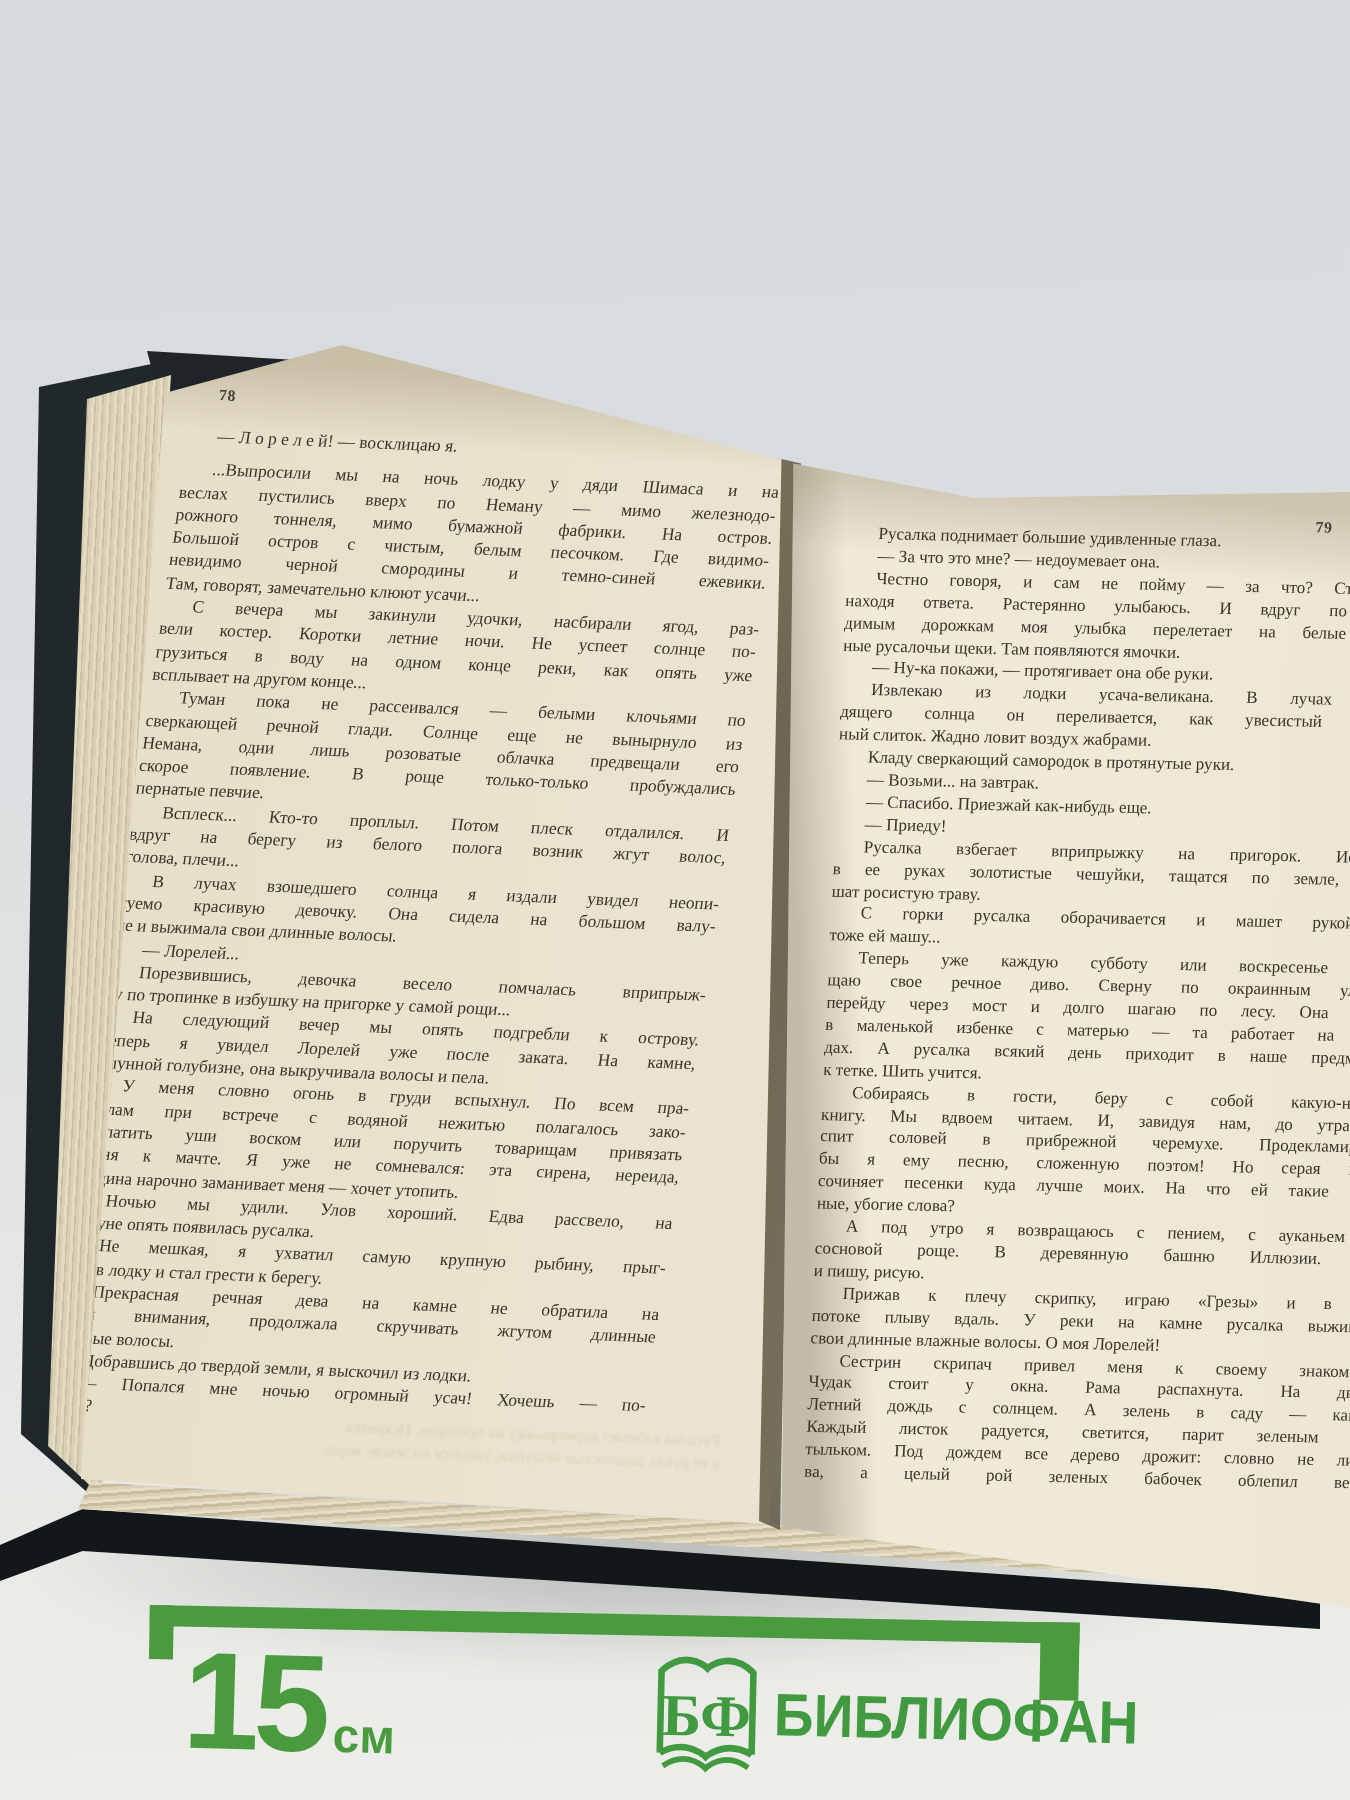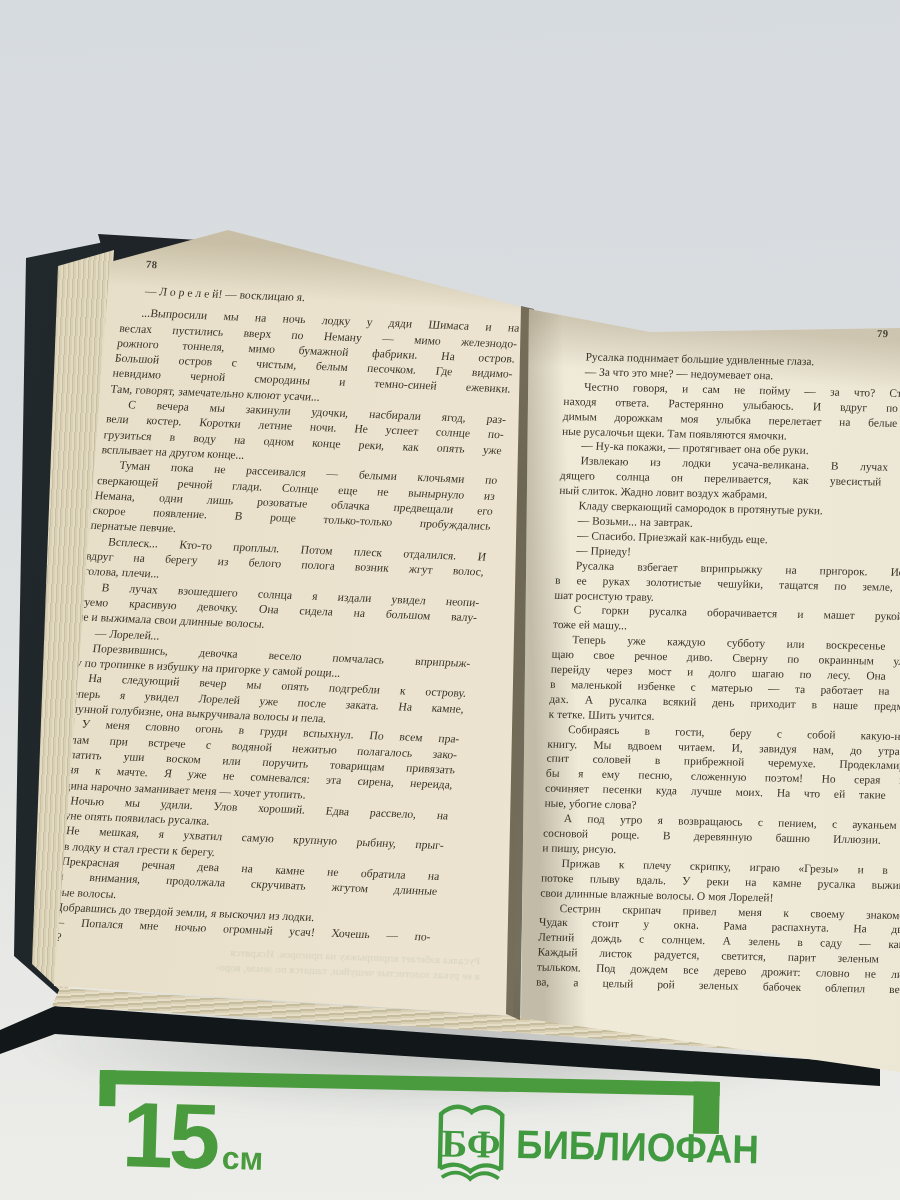--- a/index.html
+++ b/index.html
@@ -41,21 +41,21 @@
     background:linear-gradient(92deg,#ddd3b8 0%,#ece5d2 9%,#f0ead9 30%,#efe9d8 80%,#ece6d4 100%);
   }
   .page-right .curve{position:absolute;inset:0;
     background:linear-gradient(184deg,rgba(120,108,78,.28) 27%,rgba(120,108,78,0) 31%),
                linear-gradient(88deg,rgba(90,80,55,.30) 58.5%,rgba(90,80,55,0) 63%);}
   .gutter{clip-path:polygon(521px 306px,534px 309px,520px 1020px,506px 1014px);
     background:linear-gradient(180deg,#6b6248,#4e4733 40%,#5d5540);opacity:.8;}
   
   .pagenum{position:absolute;font-size:10.5px;font-weight:bold;color:#45413a;letter-spacing:.5px;}
   .pn-left{left:146px;top:259px;transform:rotate(4deg);}
-  .pn-right{left:877px;top:328px;transform:rotate(1deg);}
+  .pn-right{left:877px;top:347px;transform:rotate(1deg);}
   .textblock{position:absolute;color:#383428;}
   .tb-left{left:126px;top:283px;width:398px;font-size:11.6px;line-height:15.3px;
     transform:rotate(2.3deg) skewX(-6deg);transform-origin:0 0;}
   .tb-right{left:566px;top:349px;width:380px;font-size:11.4px;line-height:14.9px;
     transform:rotate(1.2deg) skewX(-1.5deg);transform-origin:0 0;}
   .ln{text-align:justify;text-align-last:justify;white-space:normal;}
   .ln.end{text-align-last:left;}
   .ln.ind{text-indent:20px;}
   .ln.sp{margin-bottom:7px;}
   .ghost{position:absolute;left:150px;top:948px;width:330px;font-size:11px;line-height:15px;

